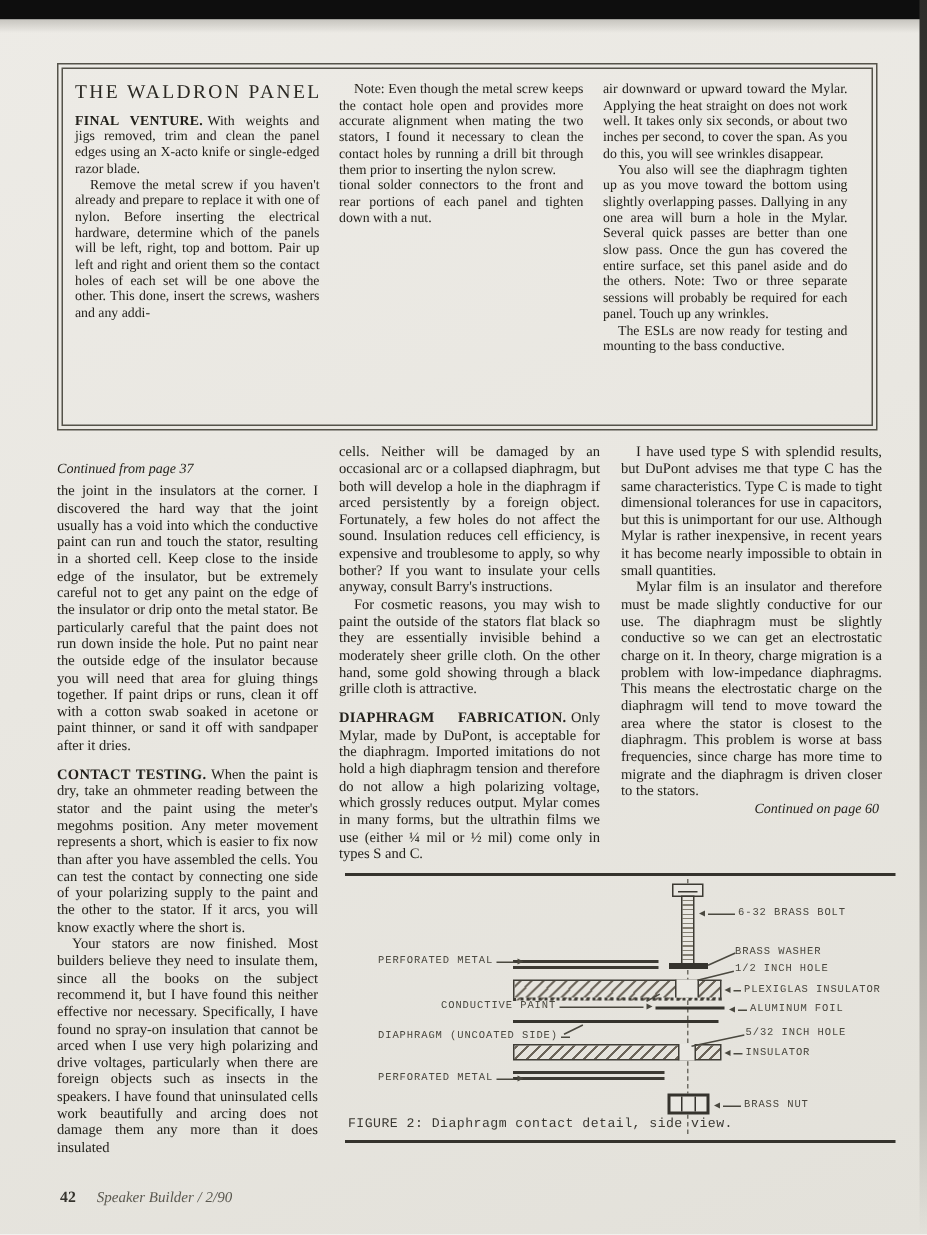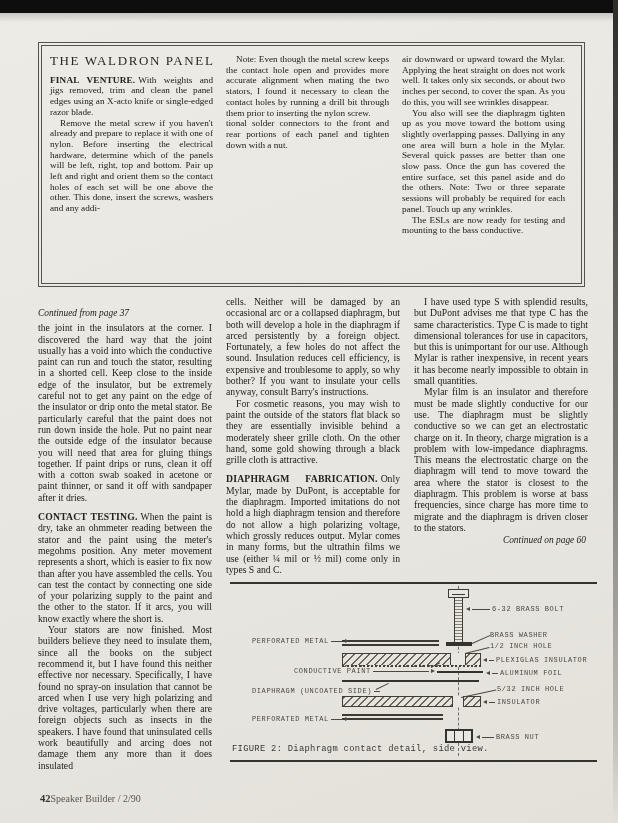--- a/index.html
+++ b/index.html
@@ -58,21 +58,21 @@
   .ln{display:block;height:1px;background:#4a483f;margin:0 2px;}
   .ah{display:block;width:0;height:0;}
   .ah.r{border-left:4px solid #4a483f;border-top:2.5px solid transparent;border-bottom:2.5px solid transparent;}
   .ah.l{border-right:4px solid #4a483f;border-top:2.5px solid transparent;border-bottom:2.5px solid transparent;}
   .slant{position:absolute;height:1px;background:#4a483f;transform-origin:left center;}
   .fig-caption{position:absolute;left:4px;top:164px;font-size:8.8px;letter-spacing:.3px;color:#3a3832;}
 
   
   .footer{position:absolute;left:40px;top:793px;font-size:10px;color:#36342e;}
   .footer b{font-size:10.5px;}
-  .footer .pub{color:#5a584f;}
+  .footer .pub{margin-left:14px;color:#5a584f;font-style:italic;}
 </style>
 </head>
 <body>
 
 <div class="scan-top"></div>
 <div class="scan-top-shade"></div>
 <div class="scan-right"></div>
 
 <section class="waldron">
   <div class="winner">

